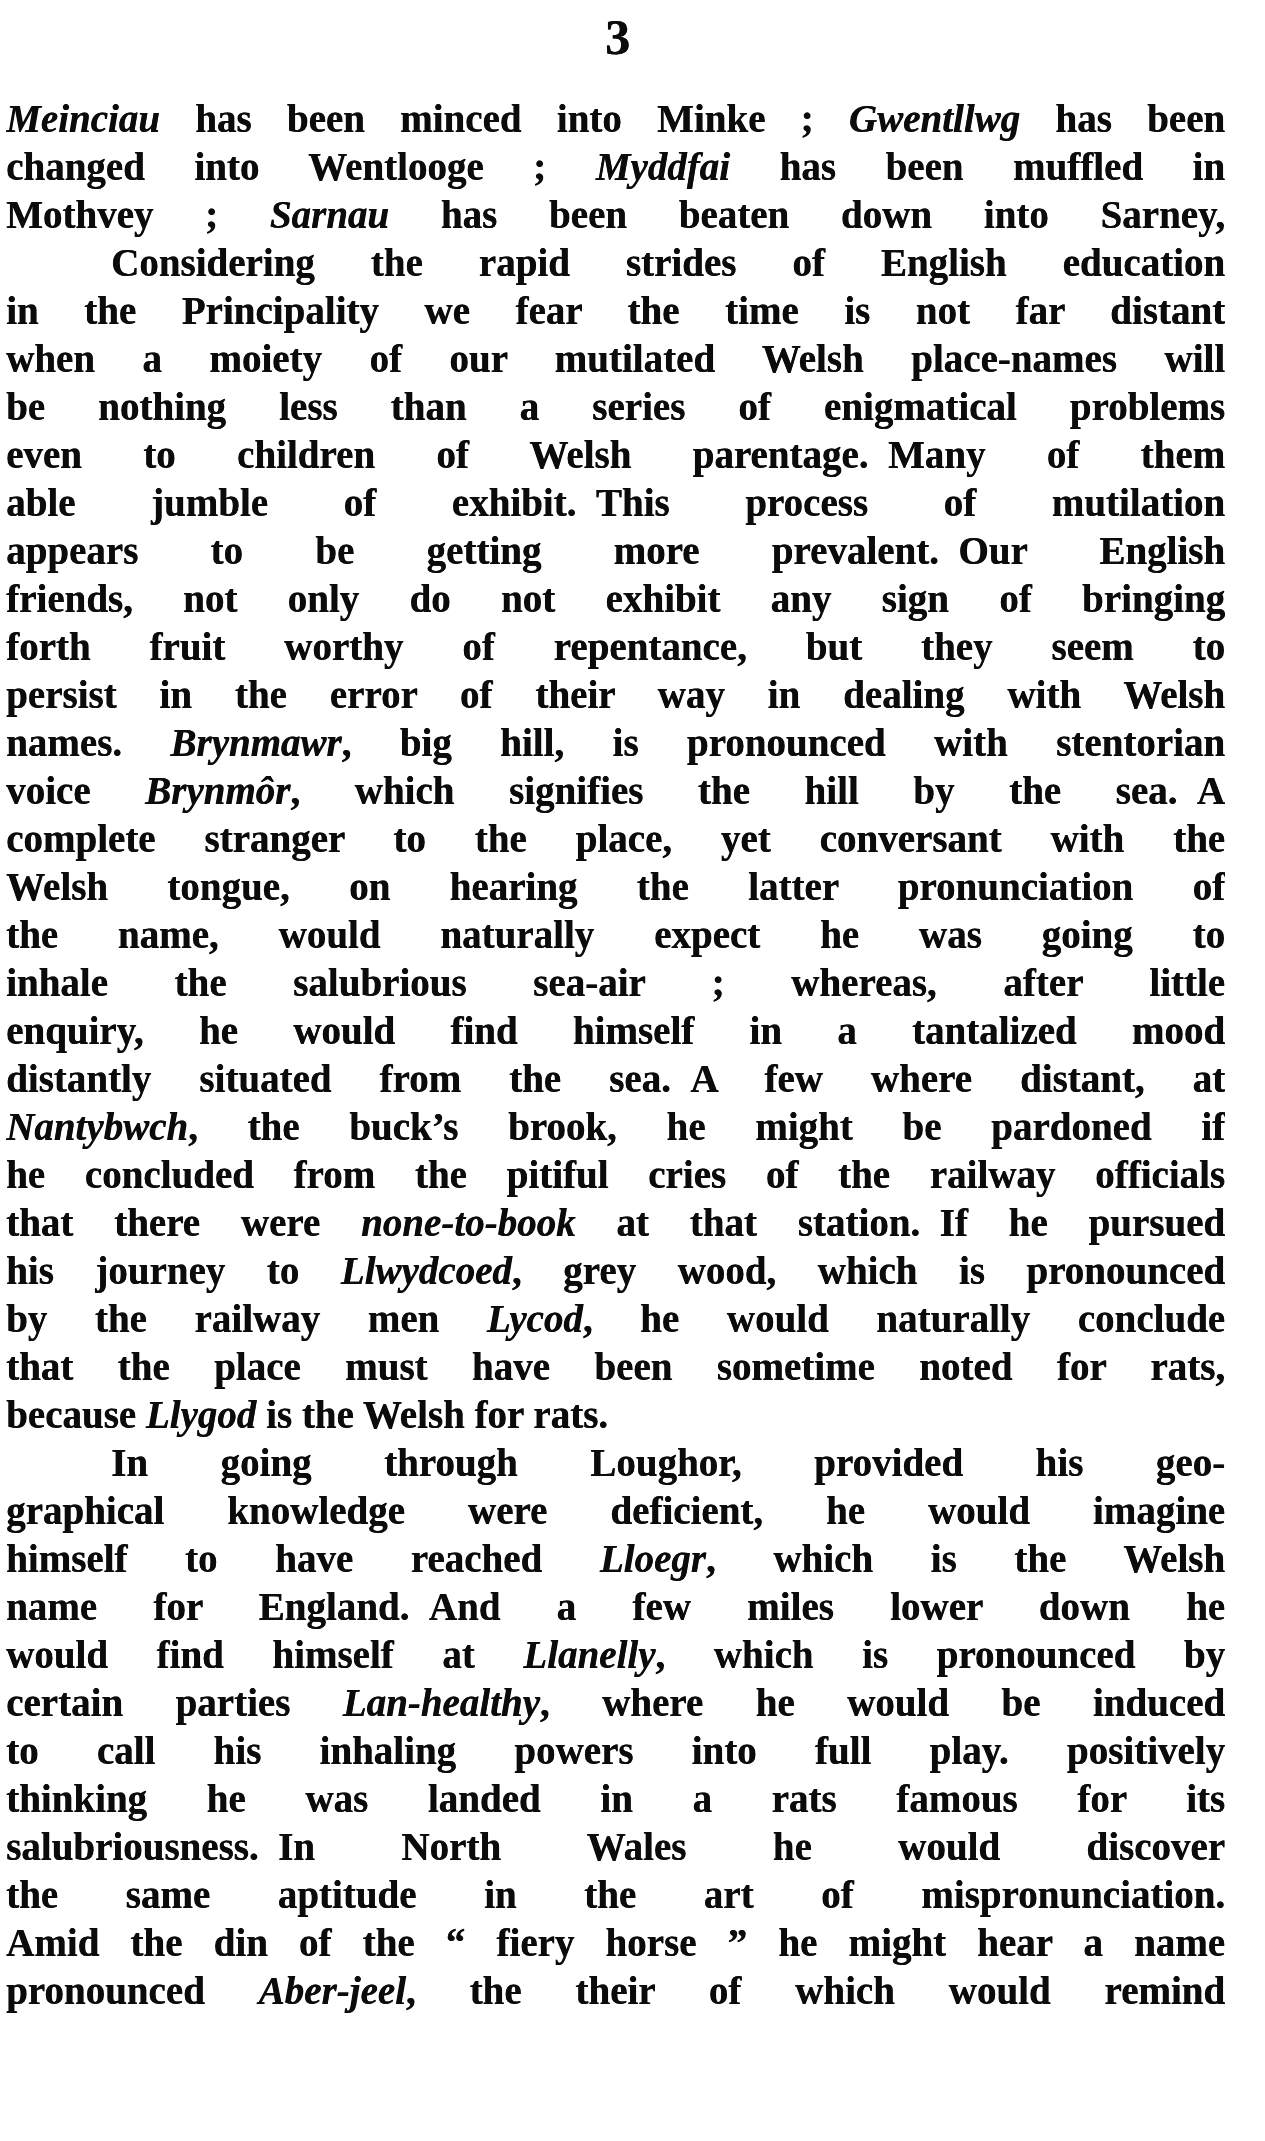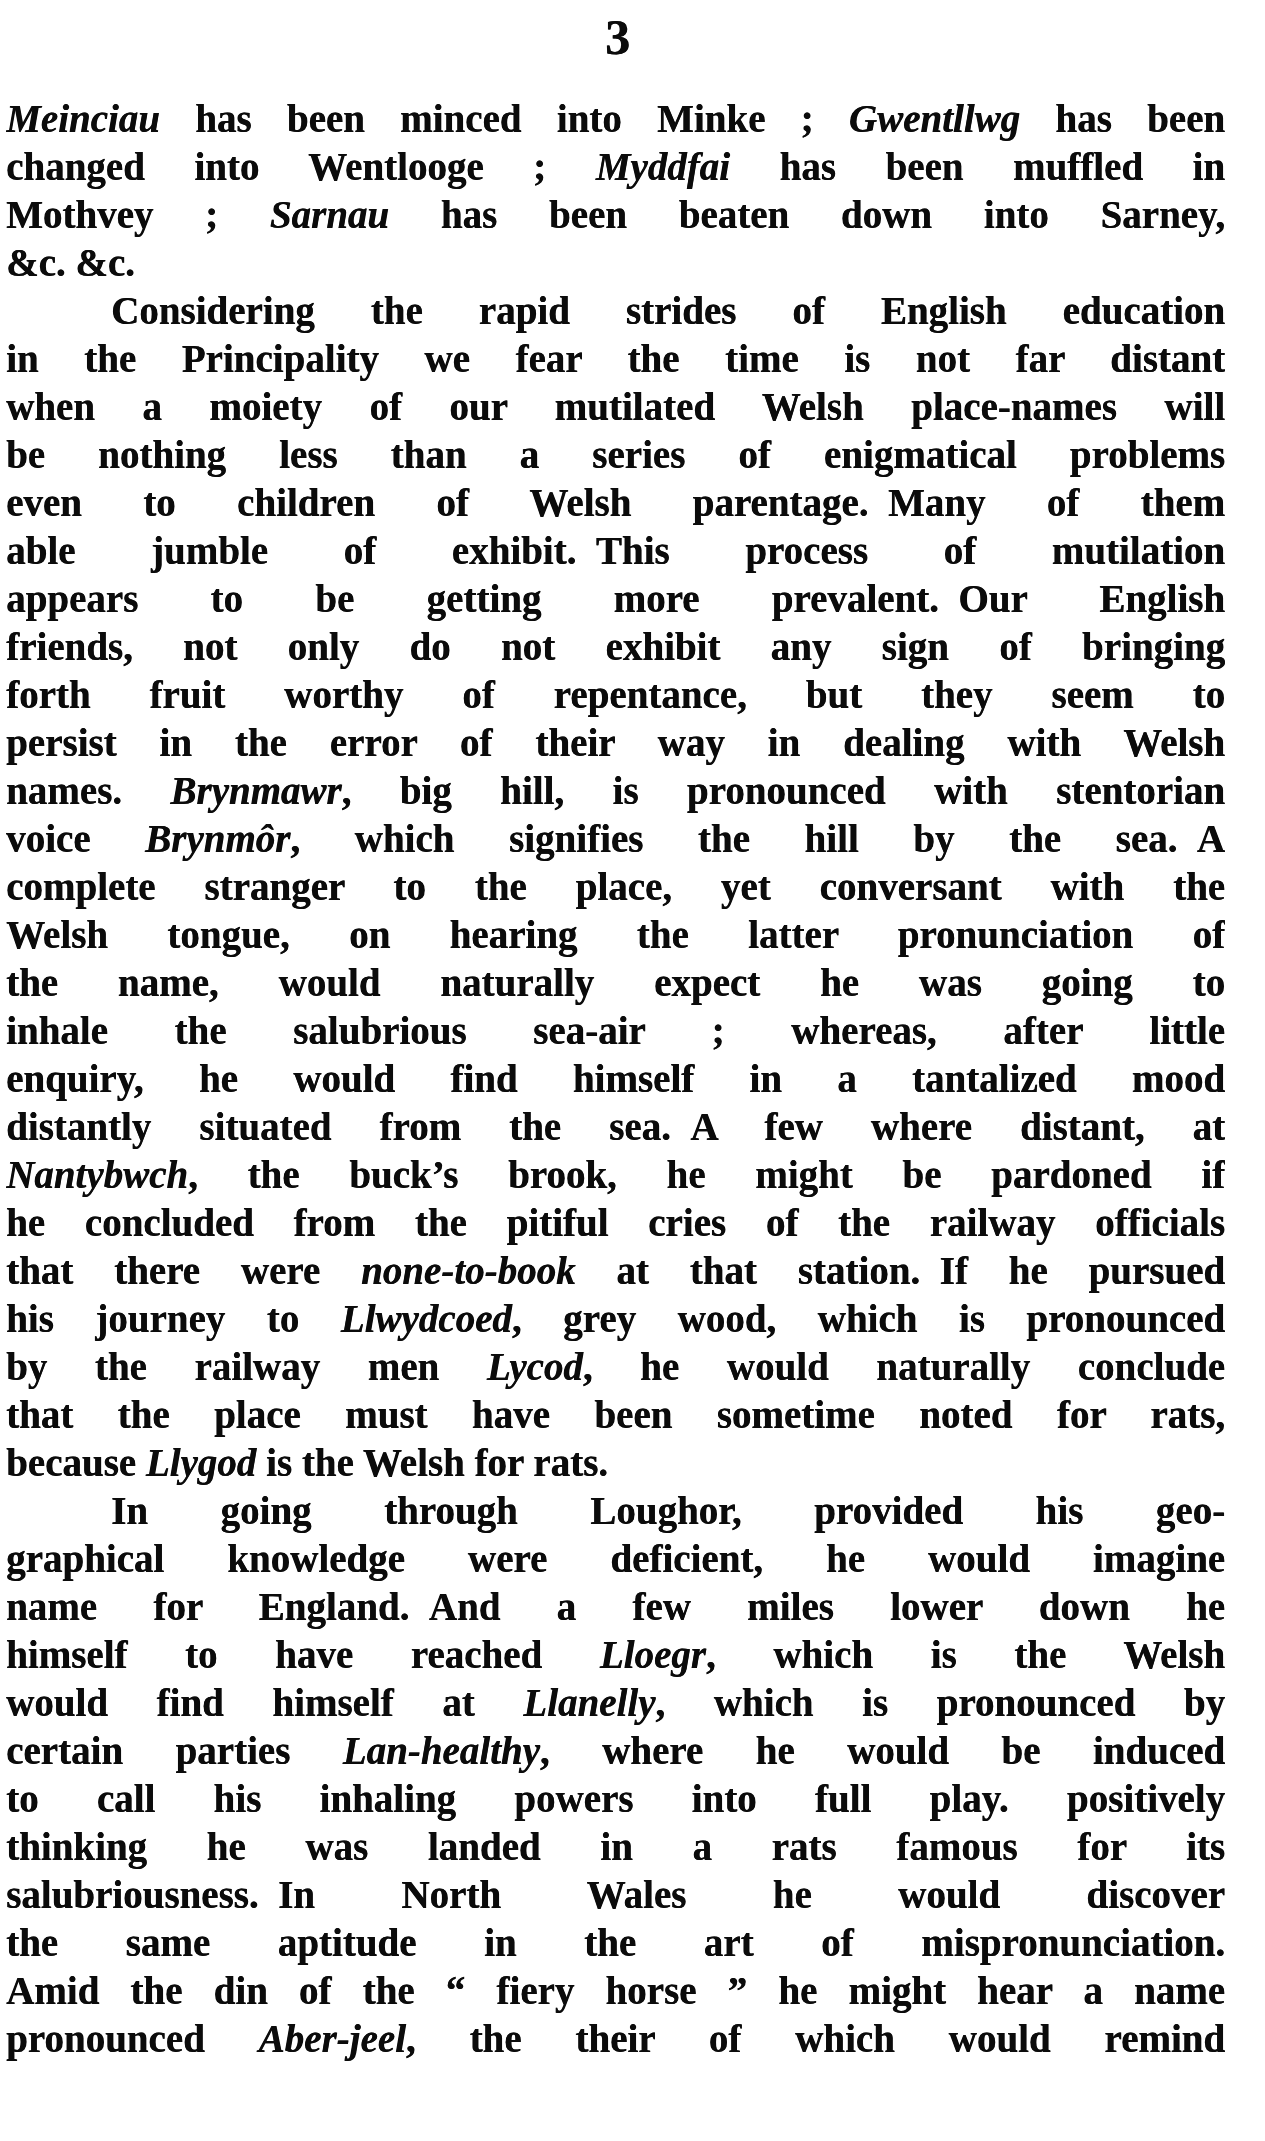--- a/index.html
+++ b/index.html
@@ -62,21 +62,20 @@
 </style>
 </head>
 <body>
 
 <div class="sheet">
   <div class="page-number">3</div>
   <div class="text-block">
       <div class="line"><span class="it">Meinciau</span><span> has been minced into Minke ; </span><span class="it">Gwentllwg</span><span> has been</span></div>
       <div class="line"><span>changed into Wentlooge ; </span><span class="it">Myddfai</span><span> has been muffled in</span></div>
       <div class="line"><span>Mothvey ; </span><span class="it">Sarnau</span><span> has been beaten down into Sarney,</span></div>
-      <div class="line no-justify"><span>&amp;c. &amp;c.</span></div>
       <div class="line indent"><span>Considering the rapid strides of English education</span></div>
       <div class="line"><span>in the Principality we fear the time is not far distant</span></div>
       <div class="line"><span>when a moiety of our mutilated Welsh place-names will</span></div>
       <div class="line"><span>be nothing less than a series of enigmatical problems</span></div>
       <div class="line"><span>even to children of Welsh parentage. Many of them</span></div>
       <div class="line"><span>able jumble of exhibit. This process of mutilation</span></div>
       <div class="line"><span>appears to be getting more prevalent. Our English</span></div>
       <div class="line"><span>friends, not only do not exhibit any sign of bringing</span></div>
       <div class="line"><span>forth fruit worthy of repentance, but they seem to</span></div>
       <div class="line"><span>persist in the error of their way in dealing with Welsh</span></div>
@@ -90,22 +89,22 @@
       <div class="line"><span>distantly situated from the sea. A few where distant, at</span></div>
       <div class="line"><span class="it">Nantybwch</span><span>, the buck’s brook, he might be pardoned if</span></div>
       <div class="line"><span>he concluded from the pitiful cries of the railway officials</span></div>
       <div class="line"><span>that there were </span><span class="it">none-to-book</span><span> at that station. If he pursued</span></div>
       <div class="line"><span>his journey to </span><span class="it">Llwydcoed</span><span>, grey wood, which is pronounced</span></div>
       <div class="line"><span>by the railway men </span><span class="it">Lycod</span><span>, he would naturally conclude</span></div>
       <div class="line"><span>that the place must have been sometime noted for rats,</span></div>
       <div class="line no-justify"><span>because </span><span class="it">Llygod</span><span> is the Welsh for rats.</span></div>
       <div class="line indent"><span>In going through Loughor, provided his geo-</span></div>
       <div class="line"><span>graphical knowledge were deficient, he would imagine</span></div>
+      <div class="line"><span>himself to have reached </span><span class="it">Lloegr</span><span>, which is the Welsh</span></div>
       <div class="line"><span>name for England. And a few miles lower down he</span></div>
-      <div class="line"><span>himself to have reached </span><span class="it">Lloegr</span><span>, which is the Welsh</span></div>
       <div class="line"><span>would find himself at </span><span class="it">Llanelly</span><span>, which is pronounced by</span></div>
       <div class="line"><span>certain parties </span><span class="it">Lan-healthy</span><span>, where he would be induced</span></div>
       <div class="line"><span>to call his inhaling powers into full play. positively</span></div>
       <div class="line"><span>thinking he was landed in a rats famous for its</span></div>
       <div class="line"><span>salubriousness. In North Wales he would discover</span></div>
       <div class="line"><span>the same aptitude in the art of mispronunciation.</span></div>
       <div class="line"><span>Amid the din of the “ fiery horse ” he might hear a name</span></div>
       <div class="line"><span>pronounced </span><span class="it">Aber-jeel</span><span>, the their of which would remind</span></div>
     </div>
 </div>

